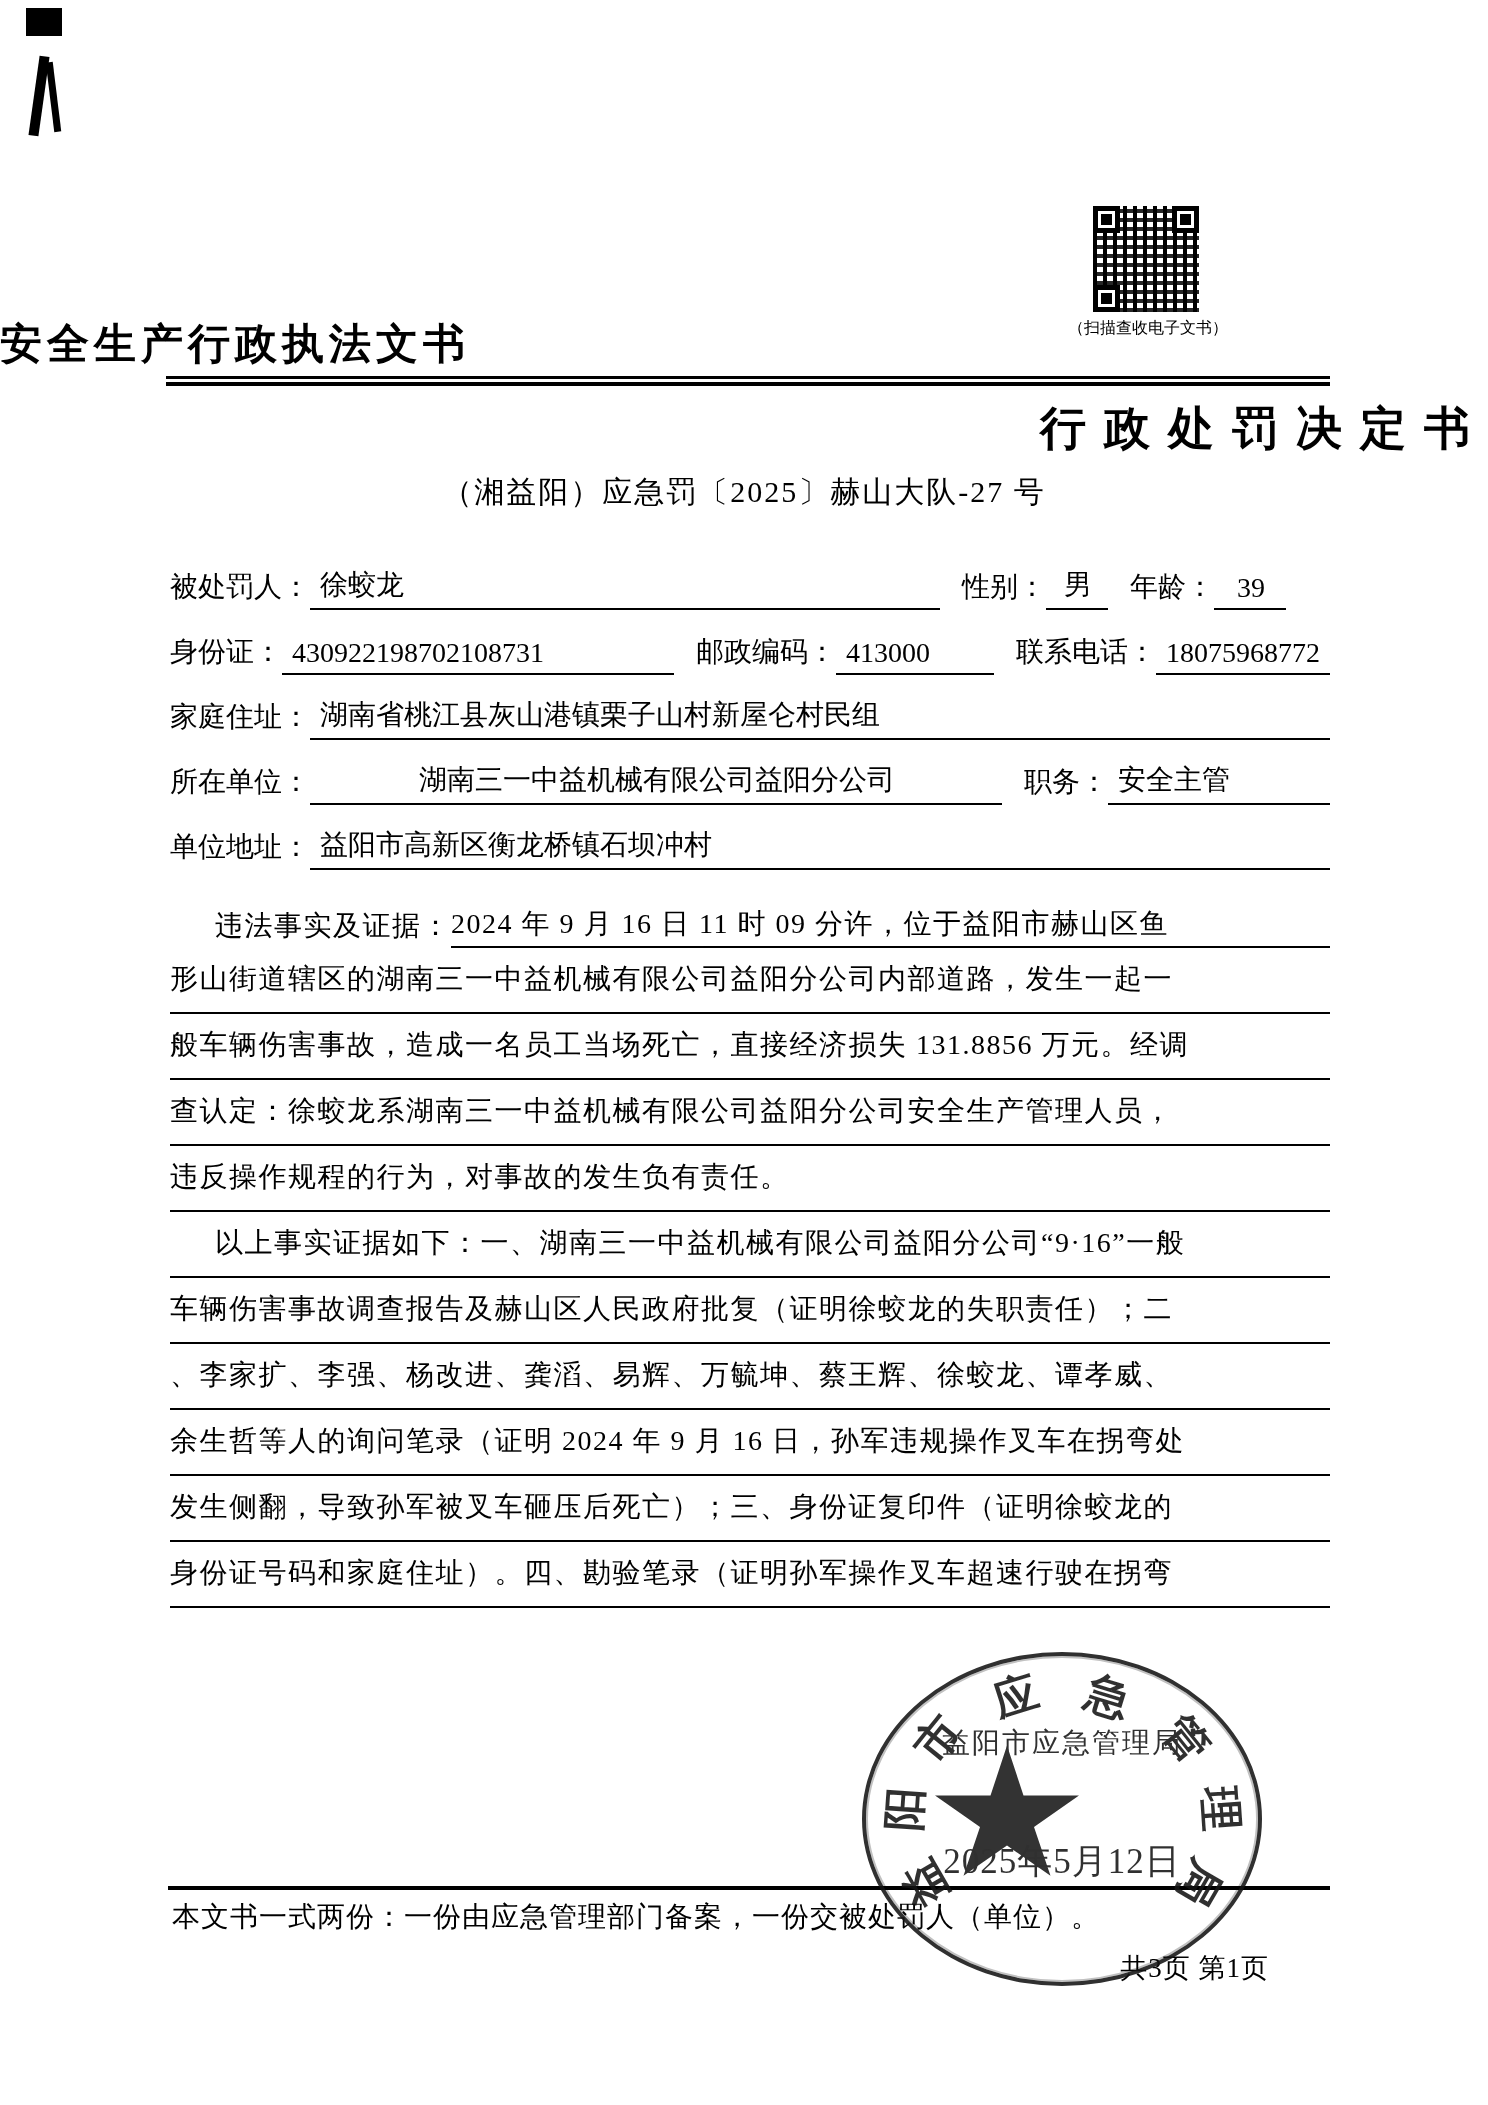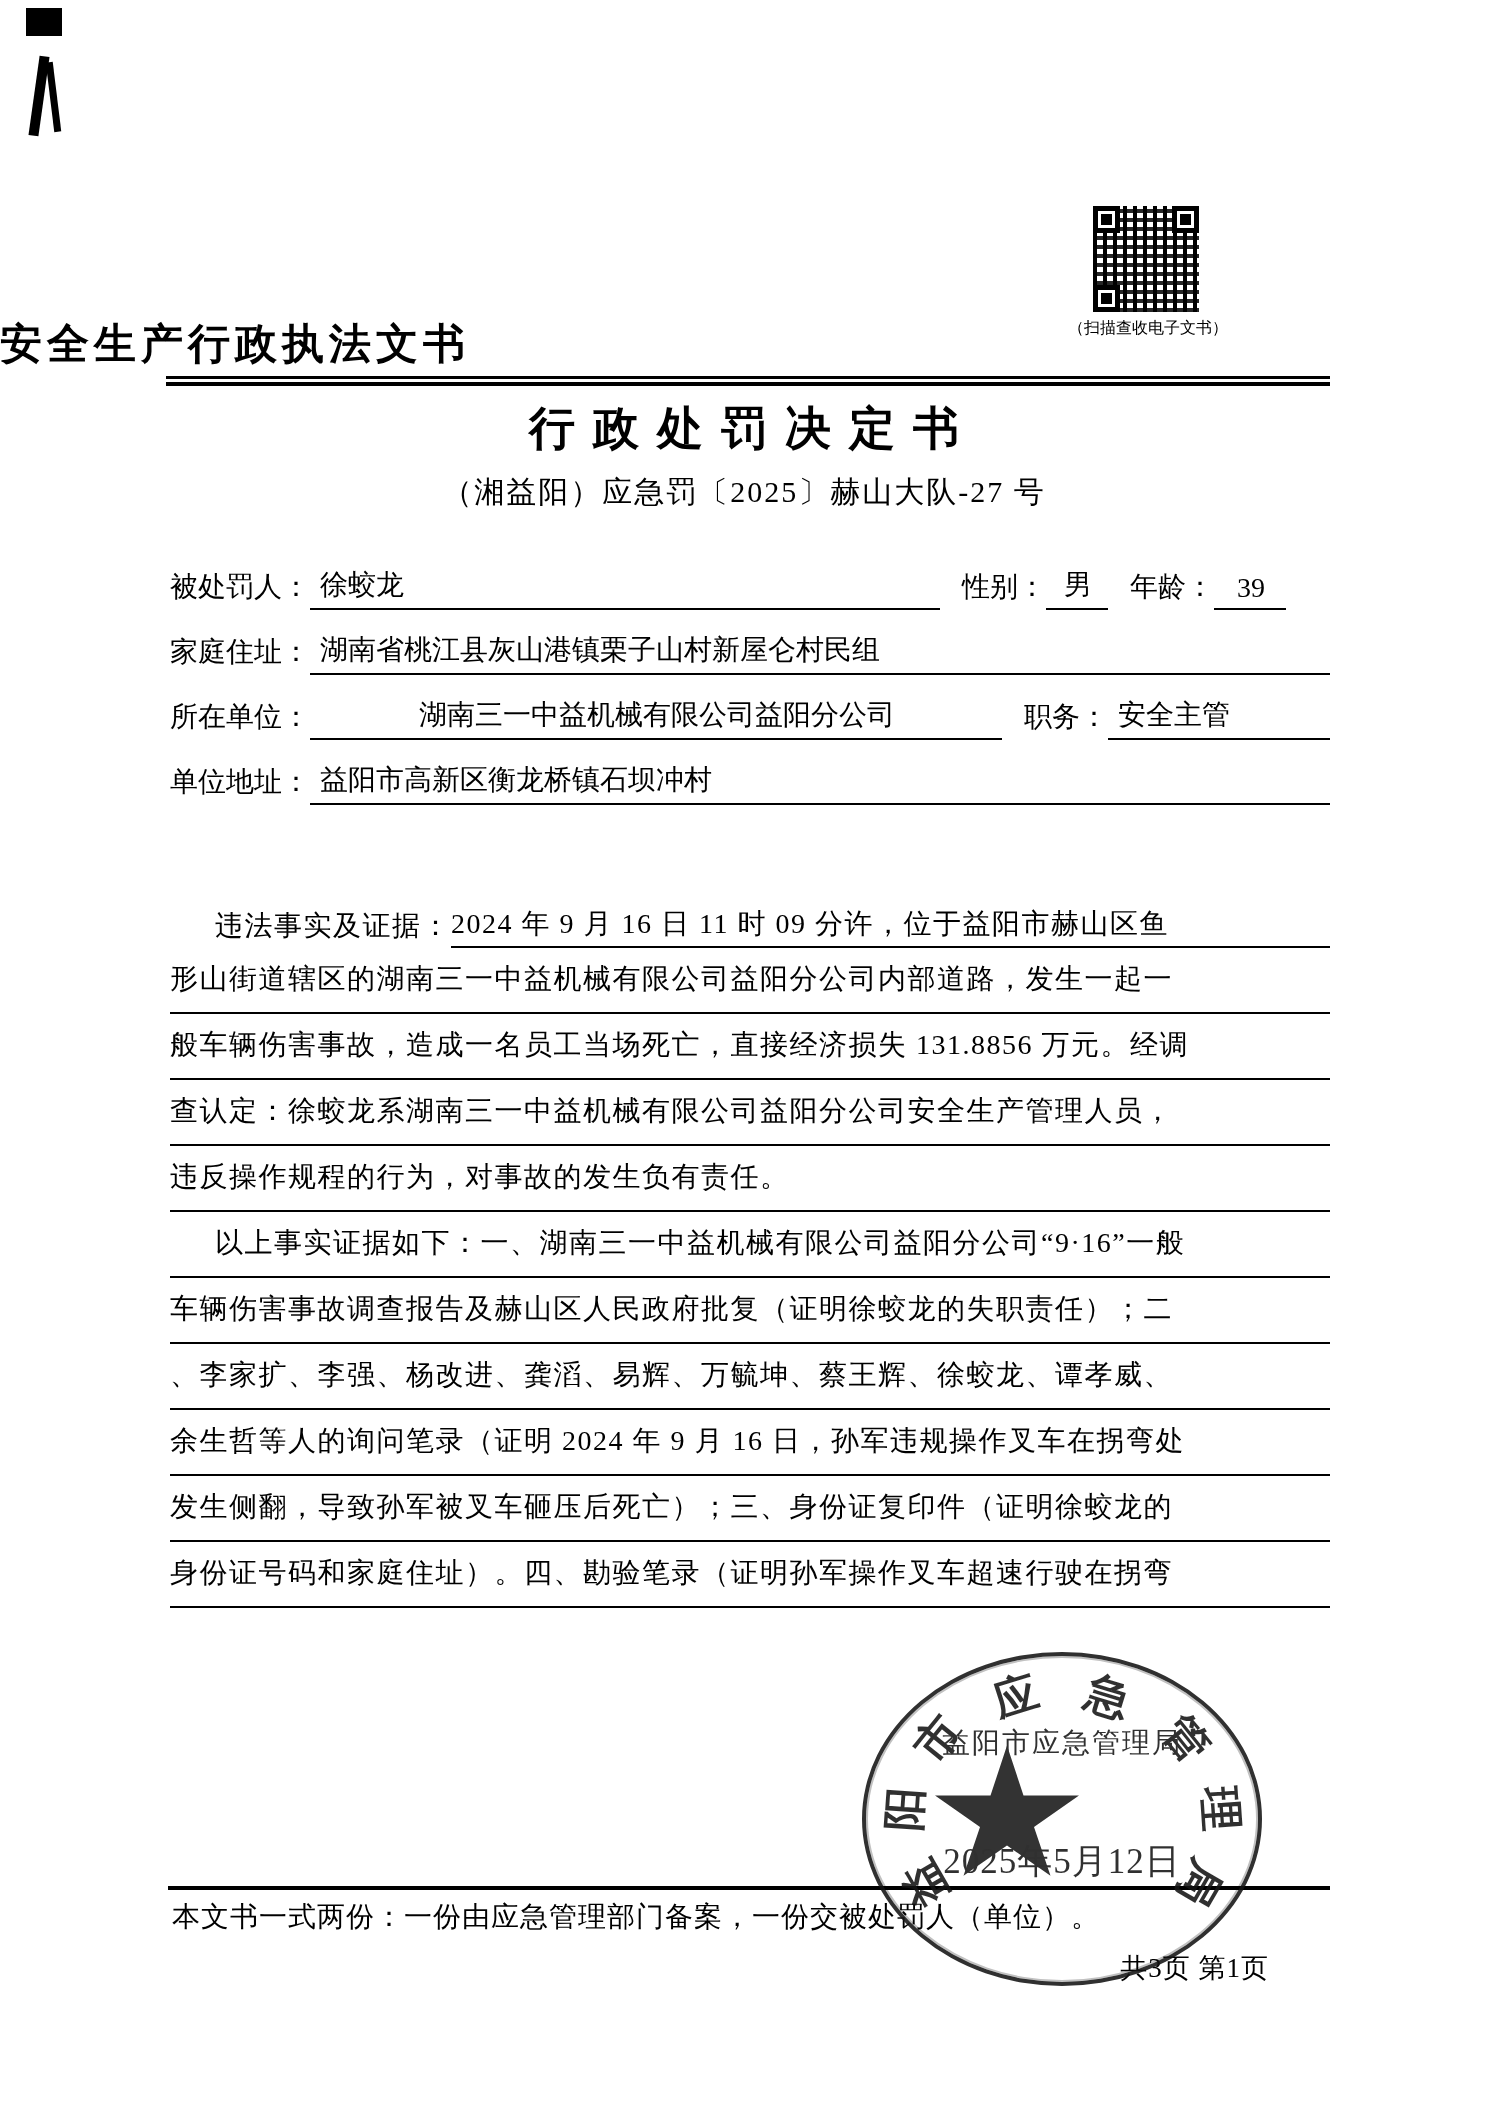--- a/index.html
+++ b/index.html
@@ -36,21 +36,21 @@
   .doc-type {
     position:absolute; left:0; top:316px; width:100%;
     font-size:42px; font-weight:bold; letter-spacing:5px;
   }
   .double-rule {
     position:absolute; left:166px; top:376px; width:1164px; height:10px;
     border-top:3px solid #000; border-bottom:4px solid #000;
   }
   .doc-title {
     position:absolute; left:0; top:398px; width:100%;
-    text-align:center; font-size:46px; font-weight:bold; letter-spacing:18px; text-indent:18px;
+    text-align:right; font-size:46px; font-weight:bold; letter-spacing:18px; text-indent:18px;
   }
   .doc-number {
     position:absolute; left:0; top:472px; width:100%;
     text-align:center; font-size:30px; letter-spacing:2px;
   }
 
   
   .form { position:absolute; left:170px; top:545px; width:1160px; font-size:28px; }
   .frow { display:flex; align-items:flex-end; height:65px; }
   .lab { white-space:nowrap; padding-bottom:4px; }
@@ -132,20 +132,30 @@
   <div class="form">
     <div class="frow">
       <span class="lab">被处罚人：</span>
       <span class="val w-name">徐蛟龙</span>
       <span class="gap"></span>
       <span class="lab">性别：</span>
       <span class="val w-sex">男</span>
       <span class="gap"></span>
       <span class="lab">年龄：</span>
       <span class="val w-age">39</span>
+    </div>
+    <div class="frow">
+      <span class="lab">身份证：</span>
+      <span class="val w-id">430922198702108731</span>
+      <span class="gap"></span>
+      <span class="lab">邮政编码：</span>
+      <span class="val w-postal">413000</span>
+      <span class="gap"></span>
+      <span class="lab">联系电话：</span>
+      <span class="val fill">18075968772</span>
     </div>
     <div class="frow">
       <span class="lab">家庭住址：</span>
       <span class="val fill">湖南省桃江县灰山港镇栗子山村新屋仑村民组</span>
     </div>
     <div class="frow">
       <span class="lab">所在单位：</span>
       <span class="val w-emp">湖南三一中益机械有限公司益阳分公司</span>
       <span class="gap"></span>
       <span class="lab">职务：</span>

